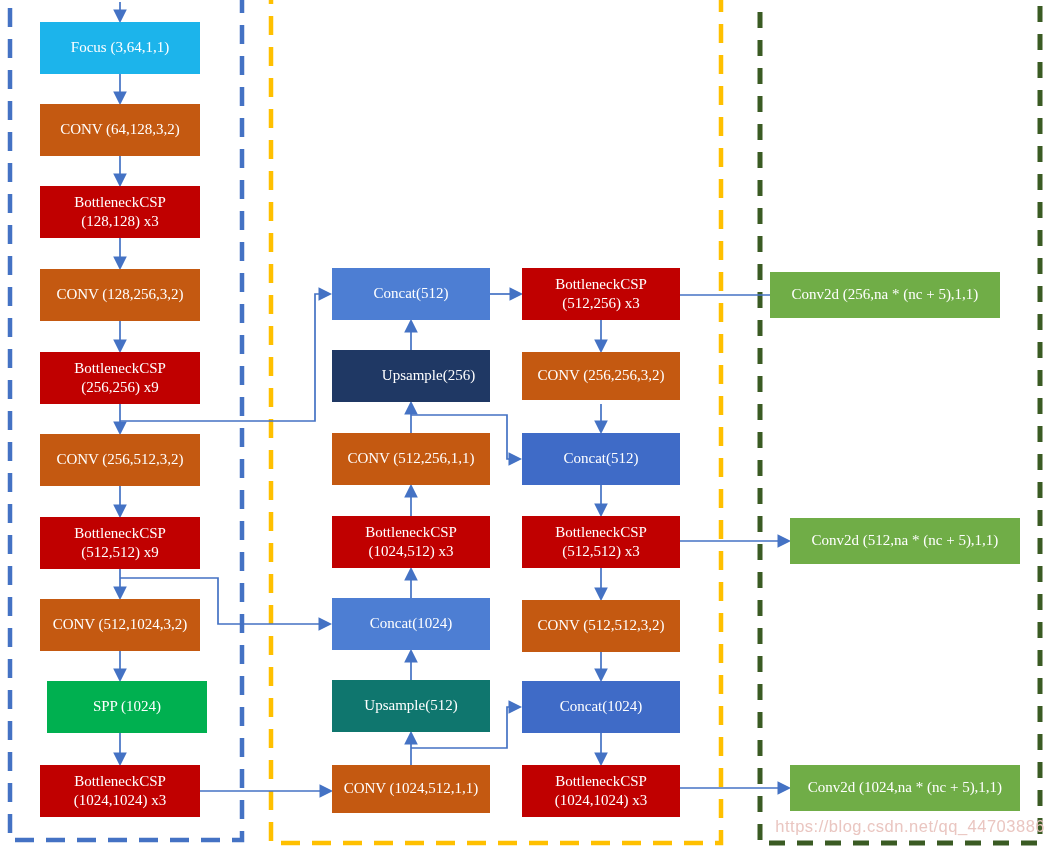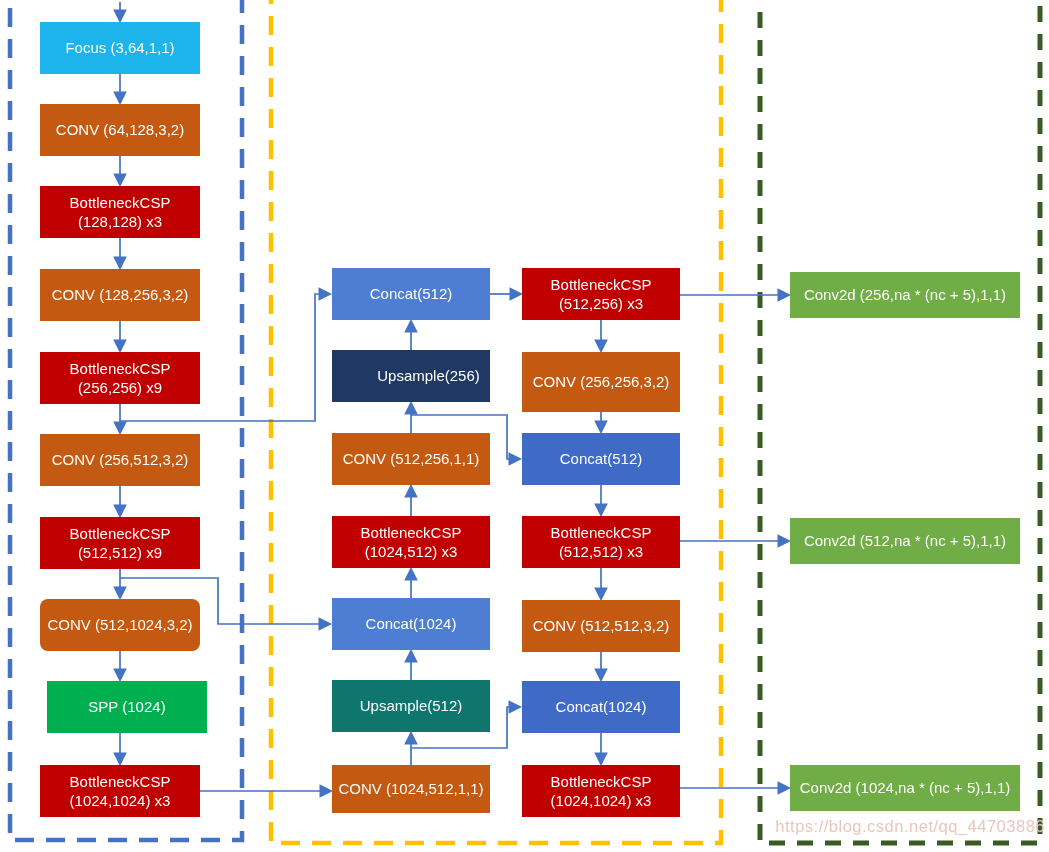--- a/index.html
+++ b/index.html
@@ -20,20 +20,21 @@
     position: absolute;
     display: flex;
     align-items: center;
     justify-content: center;
     text-align: center;
     color: #ffffff;
     font-size: 15px;
     line-height: 1.3;
     white-space: pre-line;
     box-sizing: border-box;
+    font-family: Liberation Serif, serif;
   }
   .watermark {
     position: absolute;
     right: 4px;
     top: 817px;
     font-size: 16.5px;
     letter-spacing: 0.5px;
     color: #eac6c1;
     white-space: nowrap;
   }
@@ -92,41 +93,41 @@
       <div class="node" style="left: 40px; top: 22px; width: 160px; height: 52px; background: rgb(28, 180, 235);">Focus (3,64,1,1)</div>
       <div class="node" style="left: 40px; top: 104px; width: 160px; height: 52px; background: rgb(196, 89, 17);">CONV (64,128,3,2)</div>
       <div class="node" style="left: 40px; top: 186px; width: 160px; height: 52px; background: rgb(192, 0, 0);">BottleneckCSP
 (128,128) x3</div>
       <div class="node" style="left: 40px; top: 269px; width: 160px; height: 52px; background: rgb(196, 89, 17); text-align: right;">CONV (128,256,3,2)</div>
       <div class="node" style="left: 40px; top: 352px; width: 160px; height: 52px; background: rgb(192, 0, 0);">BottleneckCSP
 (256,256) x9</div>
       <div class="node" style="left: 40px; top: 434px; width: 160px; height: 52px; background: rgb(196, 89, 17);">CONV (256,512,3,2)</div>
       <div class="node" style="left: 40px; top: 517px; width: 160px; height: 52px; background: rgb(192, 0, 0);">BottleneckCSP
 (512,512) x9</div>
-      <div class="node" style="left: 40px; top: 599px; width: 160px; height: 52px; background: rgb(196, 89, 17); border-radius: 8px;">CONV (512,1024,3,2)</div>
+      <div class="node" style="left: 40px; top: 599px; width: 160px; height: 52px; background: rgb(196, 89, 17);">CONV (512,1024,3,2)</div>
       <div class="node" style="left: 40px; top: 681px; width: 160px; height: 52px; background: rgb(0, 176, 80); margin-left: 7px;">SPP (1024)</div>
       <div class="node" style="left: 40px; top: 765px; width: 160px; height: 52px; background: rgb(192, 0, 0);">BottleneckCSP
 (1024,1024) x3</div>
       <div class="node" style="left: 332px; top: 268px; width: 158px; height: 52px; background: rgb(77, 126, 211);">Concat(512)</div>
       <div class="node" style="left: 332px; top: 350px; width: 158px; height: 52px; background: rgb(31, 56, 100); padding-left: 35px;">Upsample(256)</div>
       <div class="node" style="left: 332px; top: 433px; width: 158px; height: 52px; background: rgb(196, 89, 17);">CONV (512,256,1,1)</div>
       <div class="node" style="left: 332px; top: 516px; width: 158px; height: 52px; background: rgb(192, 0, 0);">BottleneckCSP
 (1024,512) x3</div>
       <div class="node" style="left: 332px; top: 598px; width: 158px; height: 52px; background: rgb(77, 126, 211);">Concat(1024)</div>
       <div class="node" style="left: 332px; top: 680px; width: 158px; height: 52px; background: #0f766e;">Upsample(512)</div>
       <div class="node" style="left: 332px; top: 765px; width: 158px; height: 48px; background: rgb(196, 89, 17);">CONV (1024,512,1,1)</div>
       <div class="node" style="left: 522px; top: 268px; width: 158px; height: 52px; background: rgb(192, 0, 0);">BottleneckCSP
 (512,256) x3</div>
-      <div class="node" style="left: 522px; top: 352px; width: 158px; height: 60px; background: rgb(196, 89, 17);">CONV (256,256,3,2)</div>
+      <div class="node" style="left: 522px; top: 352px; width: 158px; height: 48px; background: rgb(196, 89, 17);">CONV (256,256,3,2)</div>
       <div class="node" style="left: 522px; top: 433px; width: 158px; height: 52px; background: rgb(63, 107, 199);">Concat(512)</div>
       <div class="node" style="left: 522px; top: 516px; width: 158px; height: 52px; background: rgb(192, 0, 0);">BottleneckCSP
 (512,512) x3</div>
       <div class="node" style="left: 522px; top: 600px; width: 158px; height: 52px; background: rgb(196, 89, 17);">CONV (512,512,3,2)</div>
       <div class="node" style="left: 522px; top: 681px; width: 158px; height: 52px; background: rgb(63, 107, 199);">Concat(1024)</div>
       <div class="node" style="left: 522px; top: 765px; width: 158px; height: 52px; background: rgb(192, 0, 0);">BottleneckCSP
 (1024,1024) x3</div>
-      <div class="node" style="left: 790px; top: 272px; width: 230px; height: 46px; background: rgb(112, 173, 71);">Conv2d (256,na * (nc + 5),1,1)</div>
+      <div class="node" style="left: 770px; top: 272px; width: 230px; height: 46px; background: rgb(112, 173, 71);">Conv2d (256,na * (nc + 5),1,1)</div>
       <div class="node" style="left: 790px; top: 518px; width: 230px; height: 46px; background: rgb(112, 173, 71);">Conv2d (512,na * (nc + 5),1,1)</div>
       <div class="node" style="left: 790px; top: 765px; width: 230px; height: 46px; background: rgb(112, 173, 71);">Conv2d (1024,na * (nc + 5),1,1)</div>
     </div>
 
   <div class="watermark">https://blog.csdn.net/qq_44703886</div>
 </div>
 
 </body></html>

